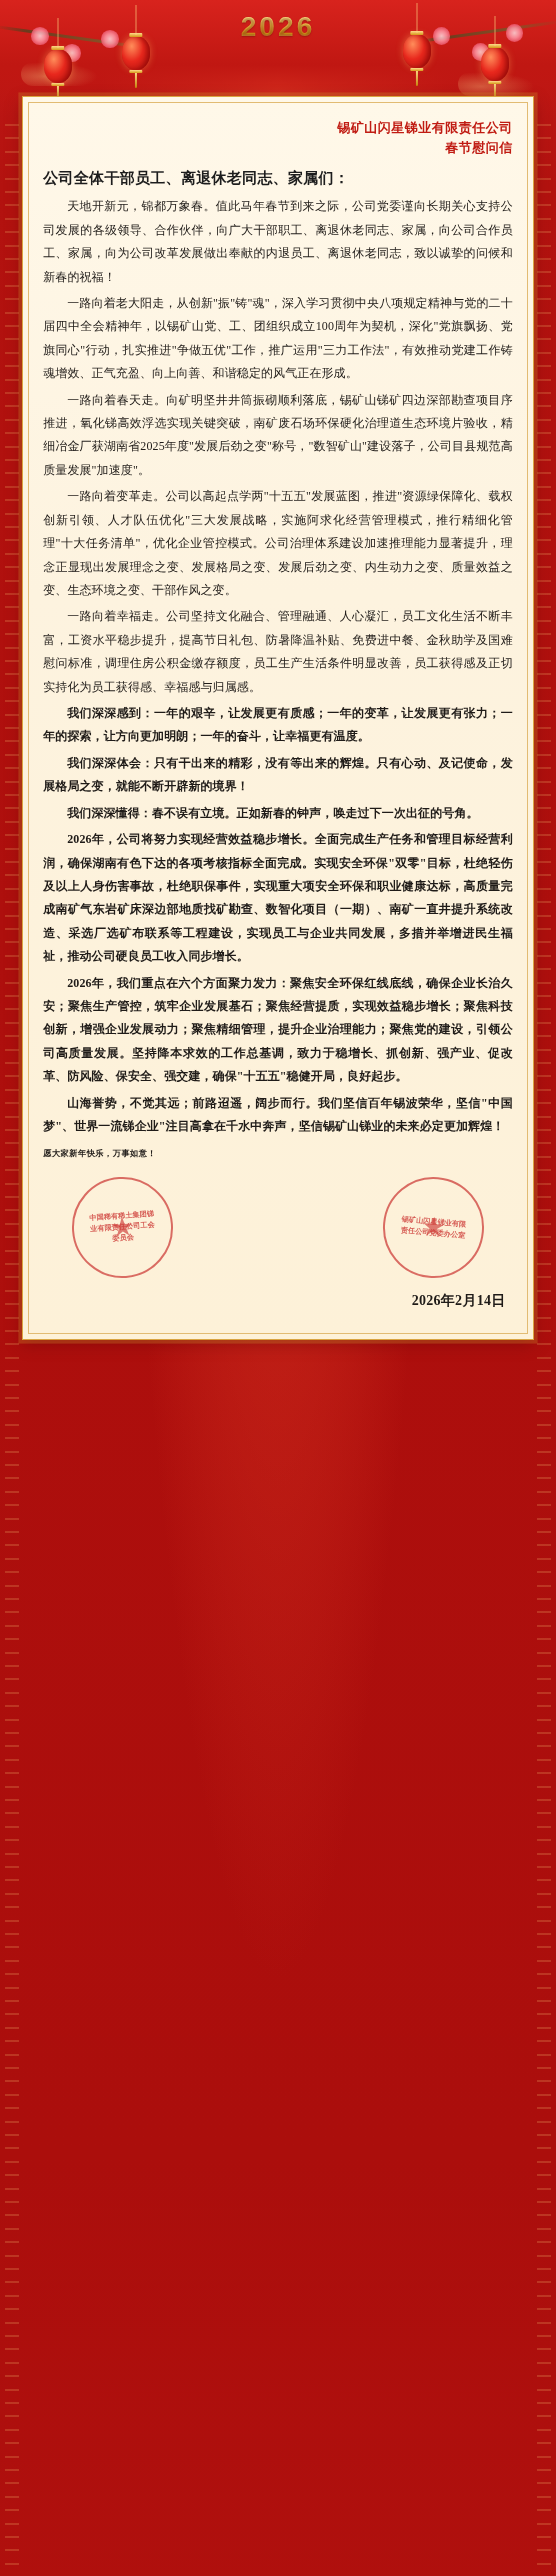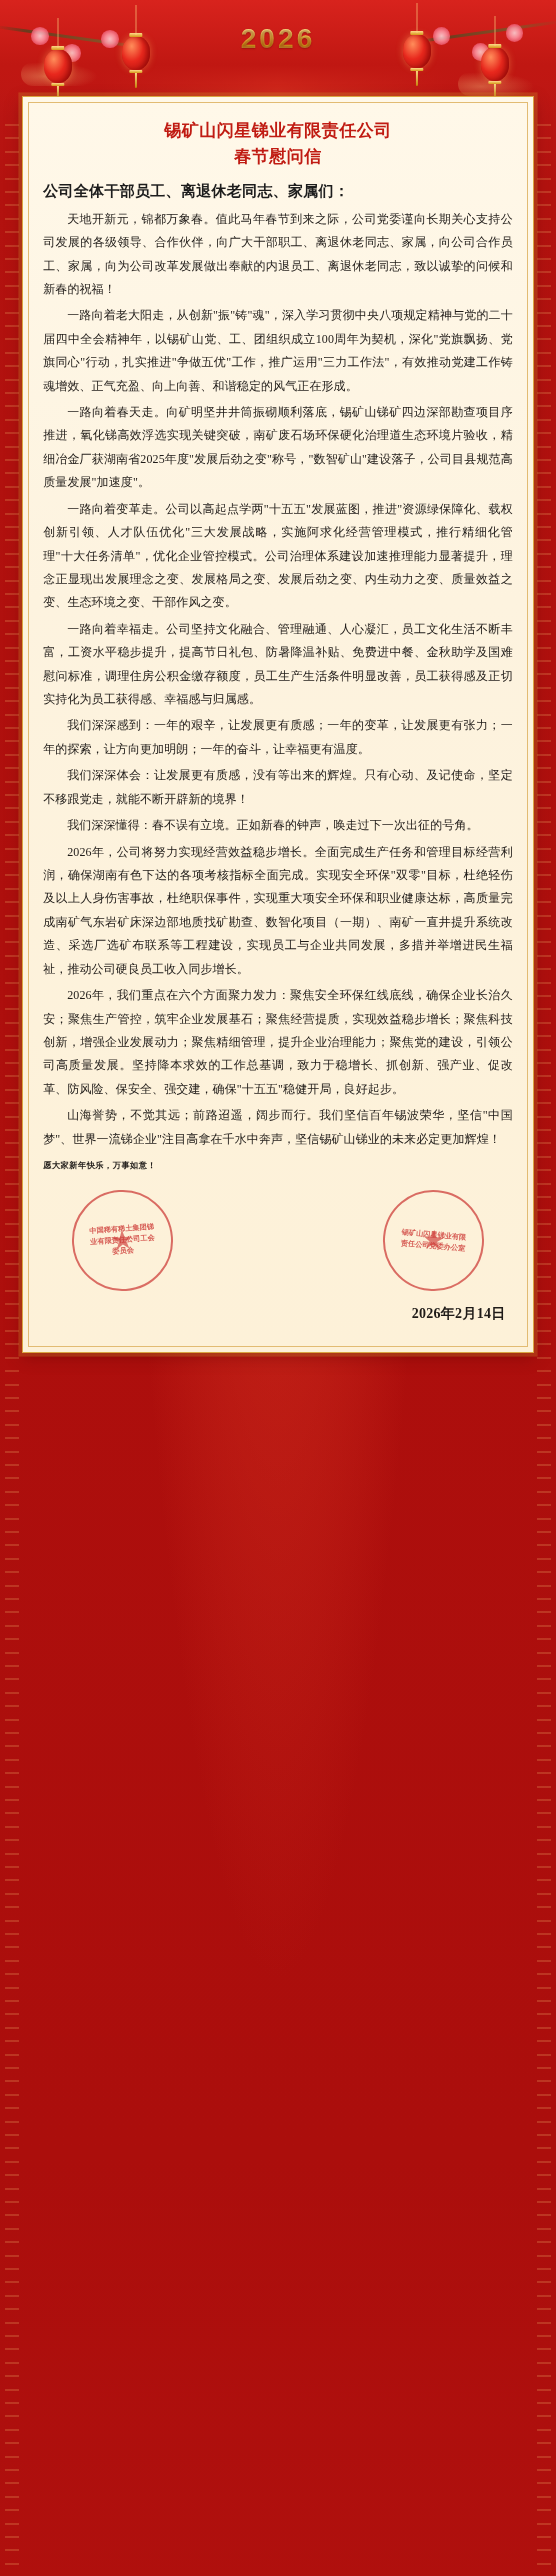--- a/index.html
+++ b/index.html
@@ -36,21 +36,20 @@
     transform: translateX(-50%);
     font-family: "Liberation Sans", sans-serif;
     font-size: 28px;
     font-weight: bold;
     letter-spacing: 3.1px;
     background: linear-gradient(180deg, #fff3b0 0%, #f5c946 45%, #d59818 70%, #ffe99a 100%);
     -webkit-background-clip: text;
     background-clip: text;
     color: transparent;
     text-shadow: 0 1px 1.5px rgba(90,10,5,0.35);
-    margin-top: 12px;
   }
   .lantern {
     position: absolute;
     width: 28px;
     height: 34px;
     border-radius: 50% / 46%;
     background: radial-gradient(ellipse at 35% 30%, #ff8d5a 0%, #e8281d 45%, #a80c0a 100%);
     box-shadow: inset -3.1px 0 5.2px rgba(120,0,0,0.5), 0 0 7.2px rgba(255,170,90,0.45);
   }
   .lantern:before, .lantern:after {
@@ -120,24 +119,24 @@
     padding: 17.5px 20.6px 29px 20.6px;
     z-index: 3;
   }
   .letter-inner-border {
     position: absolute;
     inset: 5.2px;
     border: 0.5px solid #e2bb72;
     pointer-events: none;
   }
   .title {
-    text-align: center;
+    text-align: right;
     color: #c01b12;
     font-weight: bold;
-    font-size: 17px;
+    font-size: 13px;
     line-height: 1.55;
     letter-spacing: 0.5px;
     margin: 3.1px 0 11.3px 0;
   }
   .title .l2 { display: block; }
   .salutation {
     font-size: 15px;
     font-weight: bold;
     color: #1d1d1d;
     margin: 0 0 7.2px 0;
@@ -145,21 +144,21 @@
   }
   .para {
     font-size: 12px;
     line-height: 1.95;
     color: #1f1b18;
     text-align: justify;
     text-indent: 2em;
     margin: 0 0 3.1px 0;
     letter-spacing: 0.1px;
   }
-  .para.bold-lead { font-weight: normal; }
+  .para.bold-lead { font-weight: bold; }
   .closing {
     font-size: 8.2px;
     font-weight: bold;
     color: #1f1b18;
     margin: 9.3px 0 4.1px 0;
     letter-spacing: 0.5px;
   }
   
   .stamps {
     position: relative;
@@ -258,21 +257,21 @@
     </div>
 
     <p class="salutation">公司全体干部员工、离退休老同志、家属们：</p>
 
     <p class="para">天地开新元，锦都万象春。值此马年春节到来之际，公司党委谨向长期关心支持公司发展的各级领导、合作伙伴，向广大干部职工、离退休老同志、家属，向公司合作员工、家属，向为公司改革发展做出奉献的内退员工、离退休老同志，致以诚挚的问候和新春的祝福！</p>
     <p class="para">一路向着老大阳走，从创新"振"铸"魂"，深入学习贯彻中央八项规定精神与党的二十届四中全会精神年，以锡矿山党、工、团组织成立100周年为契机，深化"党旗飘扬、党旗同心"行动，扎实推进"争做五优"工作，推广运用"三力工作法"，有效推动党建工作铸魂增效、正气充盈、向上向善、和谐稳定的风气正在形成。</p>
     <p class="para">一路向着春天走。向矿明坚井井筒振砌顺利落底，锡矿山锑矿四边深部勘查项目序推进，氧化锑高效浮选实现关键突破，南矿废石场环保硬化治理道生态环境片验收，精细冶金厂获湖南省2025年度"发展后劲之变"称号，"数智矿山"建设落子，公司目县规范高质量发展"加速度"。</p>
     <p class="para">一路向着变革走。公司以高起点学两"十五五"发展蓝图，推进"资源绿保障化、载权创新引领、人才队伍优化"三大发展战略，实施阿求化经营管理模式，推行精细化管理"十大任务清单"，优化企业管控模式。公司治理体系建设加速推理能力显著提升，理念正显现出发展理念之变、发展格局之变、发展后劲之变、内生动力之变、质量效益之变、生态环境之变、干部作风之变。</p>
     <p class="para">一路向着幸福走。公司坚持文化融合、管理融通、人心凝汇，员工文化生活不断丰富，工资水平稳步提升，提高节日礼包、防暑降温补贴、免费进中餐、金秋助学及国难慰问标准，调理住房公积金缴存额度，员工生产生活条件明显改善，员工获得感及正切实持化为员工获得感、幸福感与归属感。</p>
     <p class="para bold-lead">我们深深感到：一年的艰辛，让发展更有质感；一年的变革，让发展更有张力；一年的探索，让方向更加明朗；一年的奋斗，让幸福更有温度。</p>
-    <p class="para bold-lead">我们深深体会：让发展更有质感，没有等出来的辉煌。只有心动、及记使命，坚定不移跟党走，就能不断开辟新的境界！</p>
+    <p class="para bold-lead">我们深深体会：只有干出来的精彩，没有等出来的辉煌。只有心动、及记使命，发展格局之变，就能不断开辟新的境界！</p>
     <p class="para bold-lead">我们深深懂得：春不误有立境。正如新春的钟声，唤走过下一次出征的号角。</p>
     <p class="para bold-lead">2026年，公司将努力实现经营效益稳步增长。全面完成生产任务和管理目标经营利润，确保湖南有色下达的各项考核指标全面完成。实现安全环保"双零"目标，杜绝轻伤及以上人身伤害事故，杜绝职保事件，实现重大项安全环保和职业健康达标，高质量完成南矿气东岩矿床深边部地质找矿勘查、数智化项目（一期）、南矿一直井提升系统改造、采选厂选矿布联系等工程建设，实现员工与企业共同发展，多措并举增进民生福祉，推动公司硬良员工收入同步增长。</p>
     <p class="para bold-lead">2026年，我们重点在六个方面聚力发力：聚焦安全环保红线底线，确保企业长治久安；聚焦生产管控，筑牢企业发展基石；聚焦经营提质，实现效益稳步增长；聚焦科技创新，增强企业发展动力；聚焦精细管理，提升企业治理能力；聚焦党的建设，引领公司高质量发展。坚持降本求效的工作总基调，致力于稳增长、抓创新、强产业、促改革、防风险、保安全、强交建，确保"十五五"稳健开局，良好起步。</p>
     <p class="para bold-lead">山海誉势，不觉其远；前路迢遥，阔步而行。我们坚信百年锡波荣华，坚信"中国梦"、世界一流锑企业"注目高拿在千水中奔声，坚信锡矿山锑业的未来必定更加辉煌！</p>
 
     <p class="closing">愿大家新年快乐，万事如意！</p>
 
     <div class="stamps">
       <div class="stamp stamp-left">
         <span class="star">★</span>

